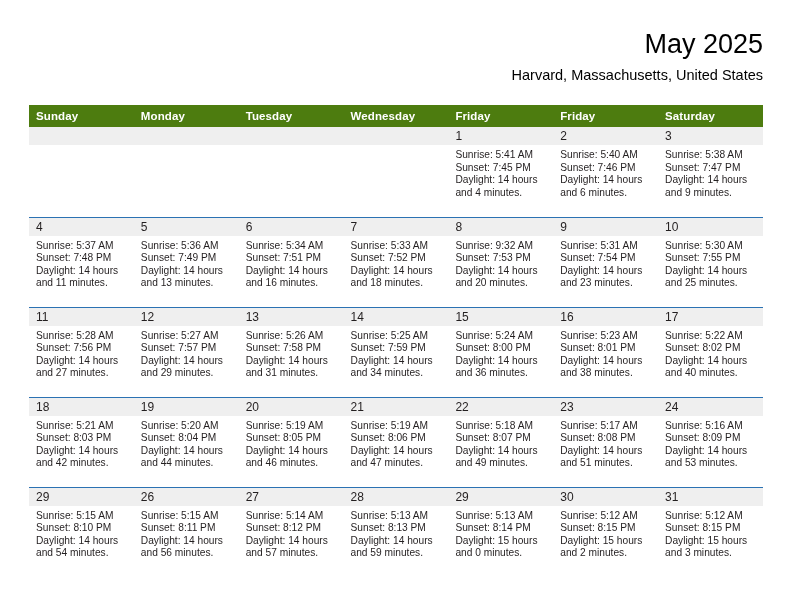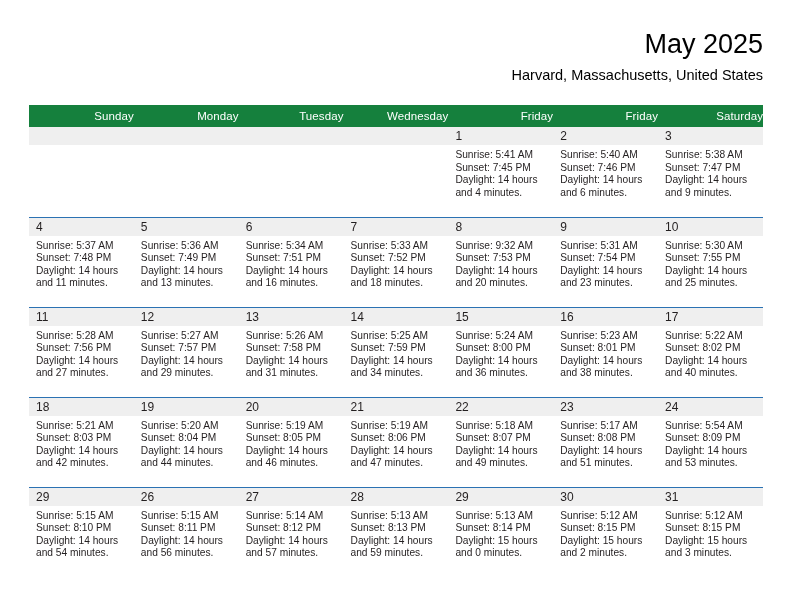--- a/index.html
+++ b/index.html
@@ -92,25 +92,25 @@
     position: absolute;
     left: 29px;
     top: 105px;
     width: 734px;
     border-collapse: collapse;
     table-layout: fixed;
   }
   .calendar col { width: 104.857px; }
 
   .calendar thead th {
-    background: #15803d;
+    background: #4d7c0f;
     color: #ffffff;
     font-size: 11.5px;
-    font-weight: 400;
-    text-align: right;
+    font-weight: 700;
+    text-align: left;
     padding: 5px 0 5px 7px;
     height: 20px;
     box-sizing: border-box;
     border: none;
     vertical-align: middle;
     letter-spacing: 0.1px;
   }
 
   .calendar tbody td {
     vertical-align: top;
@@ -462,21 +462,21 @@
                 <div>Sunset: 8:08 PM</div>
                 <div>Daylight: 14 hours</div>
                 <div>and 51 minutes.</div>
               </div>
             </div>
           </td>
           <td>
             <div class="cell-inner">
               <div class="day-num-band">24</div>
               <div class="cell-body">
-                <div>Sunrise: 5:54 AM</div>
+                <div>Sunrise: 5:16 AM</div>
                 <div>Sunset: 8:09 PM</div>
                 <div>Daylight: 14 hours</div>
                 <div>and 53 minutes.</div>
               </div>
             </div>
           </td>
         </tr>
         <tr>
           <td>
             <div class="cell-inner">

